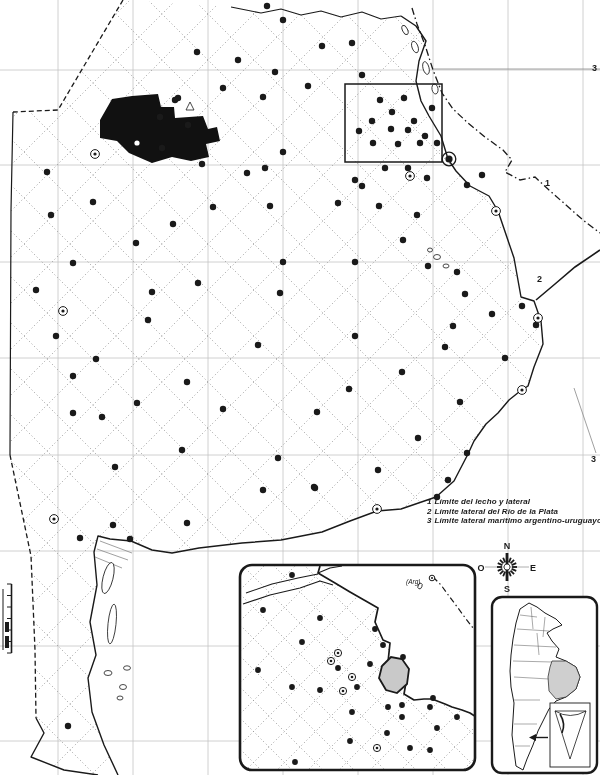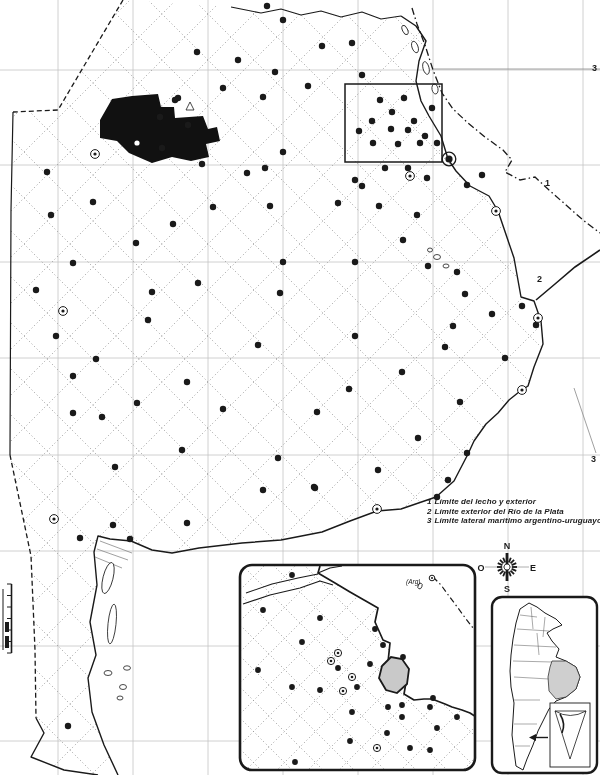--- a/index.html
+++ b/index.html
@@ -534,24 +534,24 @@
         <line x1="508.91341716182546" y1="562.3806023374435" x2="510.8268343236509" y2="557.7612046748872" stroke="#1a1a1a" stroke-width="1.8"></line>
         <line x1="510.5355339059327" y1="563.4644660940672" x2="514.0710678118654" y2="559.9289321881345" stroke="#1a1a1a" stroke-width="1.8"></line>
         <line x1="511.6193976625564" y1="565.0865828381745" x2="516.2387953251128" y2="563.1731656763491" stroke="#1a1a1a" stroke-width="1.8"></line>
         <line x1="507" y1="553" x2="507" y2="581" stroke="#1a1a1a" stroke-width="2.8"></line>
         <circle cx="507" cy="567" r="3" fill="#fff" stroke="#1a1a1a" stroke-width="0.8"></circle>
       </g>
 </svg>
 
 <div class="legend">
   <div>
-    <span class="lnum">1</span><span>Límite del lecho y exterior</span>
+    <span class="lnum">1</span><span>Límite del lecho y lateral</span>
   </div>
   <div>
-    <span class="lnum">2</span><span>Límite exterior del Río de la Plata</span>
+    <span class="lnum">2</span><span>Límite lateral del Río de la Plata</span>
   </div>
   <div>
     <span class="lnum">3</span><span>Límite lateral marítimo argentino-uruguayo</span>
   </div>
 </div>
 
 <span class="cl" style="left:507px;top:546px">N</span>
 <span class="cl" style="left:507px;top:589px">S</span>
 <span class="cl" style="left:533px;top:568px">E</span>
 <span class="cl" style="left:481px;top:568px">O</span>

